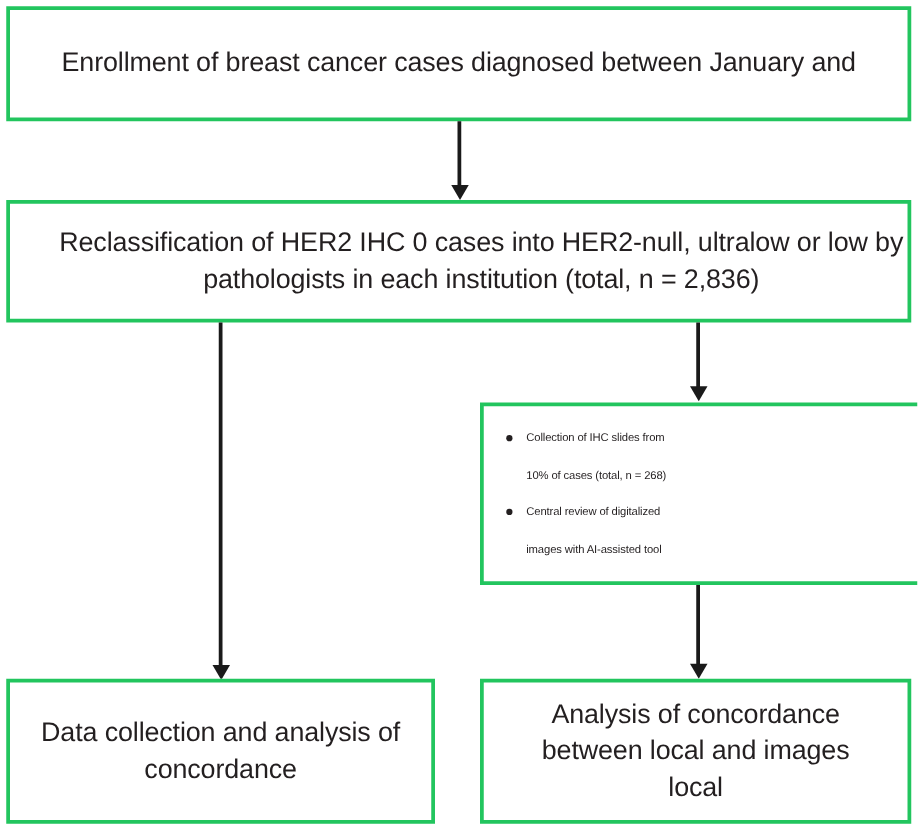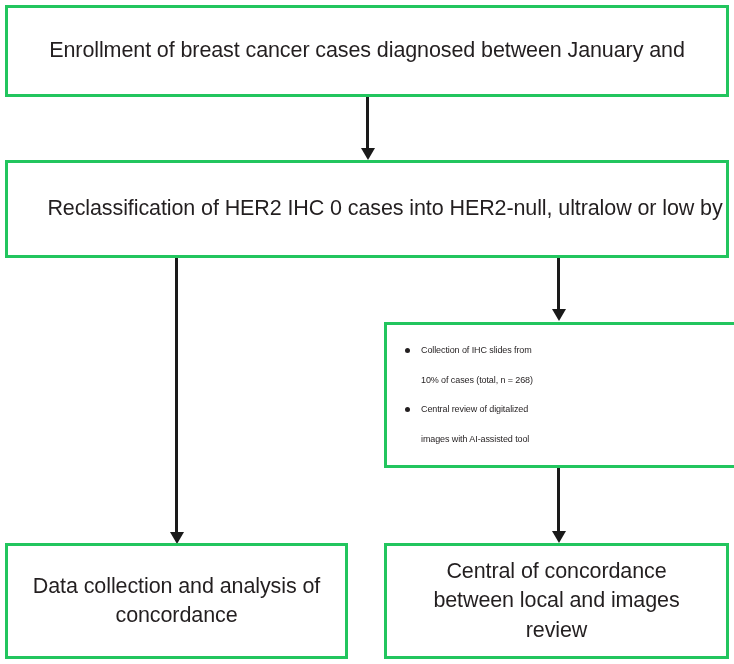--- a/index.html
+++ b/index.html
@@ -126,20 +126,21 @@
     <span class="line">Enrollment of breast cancer cases diagnosed between January and</span>
   </div>
 
   <div class="connector" id="arrow-enrollment-to-reclassification">
     <div class="stem"></div>
     <div class="head"></div>
   </div>
 
   <div class="node" id="node-reclassification">
     <span class="line">Reclassification of HER2 IHC 0 cases into HER2-null, ultralow or low by</span>
+    <span class="line">pathologists in each institution (total, n = 2,836)</span>
   </div>
 
   <div class="connector" id="arrow-reclassification-to-data">
     <div class="stem"></div>
     <div class="head"></div>
   </div>
 
   <div class="connector" id="arrow-reclassification-to-collection">
     <div class="stem"></div>
     <div class="head"></div>
@@ -164,18 +165,18 @@
     <div class="stem"></div>
     <div class="head"></div>
   </div>
 
   <div class="node" id="node-data-collection">
     <span class="line">Data collection and analysis of</span>
     <span class="line">concordance</span>
   </div>
 
   <div class="node" id="node-concordance">
-    <span class="line">Central of concordance</span>
+    <span class="line">Analysis of concordance</span>
     <span class="line">between local and images</span>
-    <span class="line">review</span>
+    <span class="line">local</span>
   </div>
 
 </div>
 
 </body></html>

